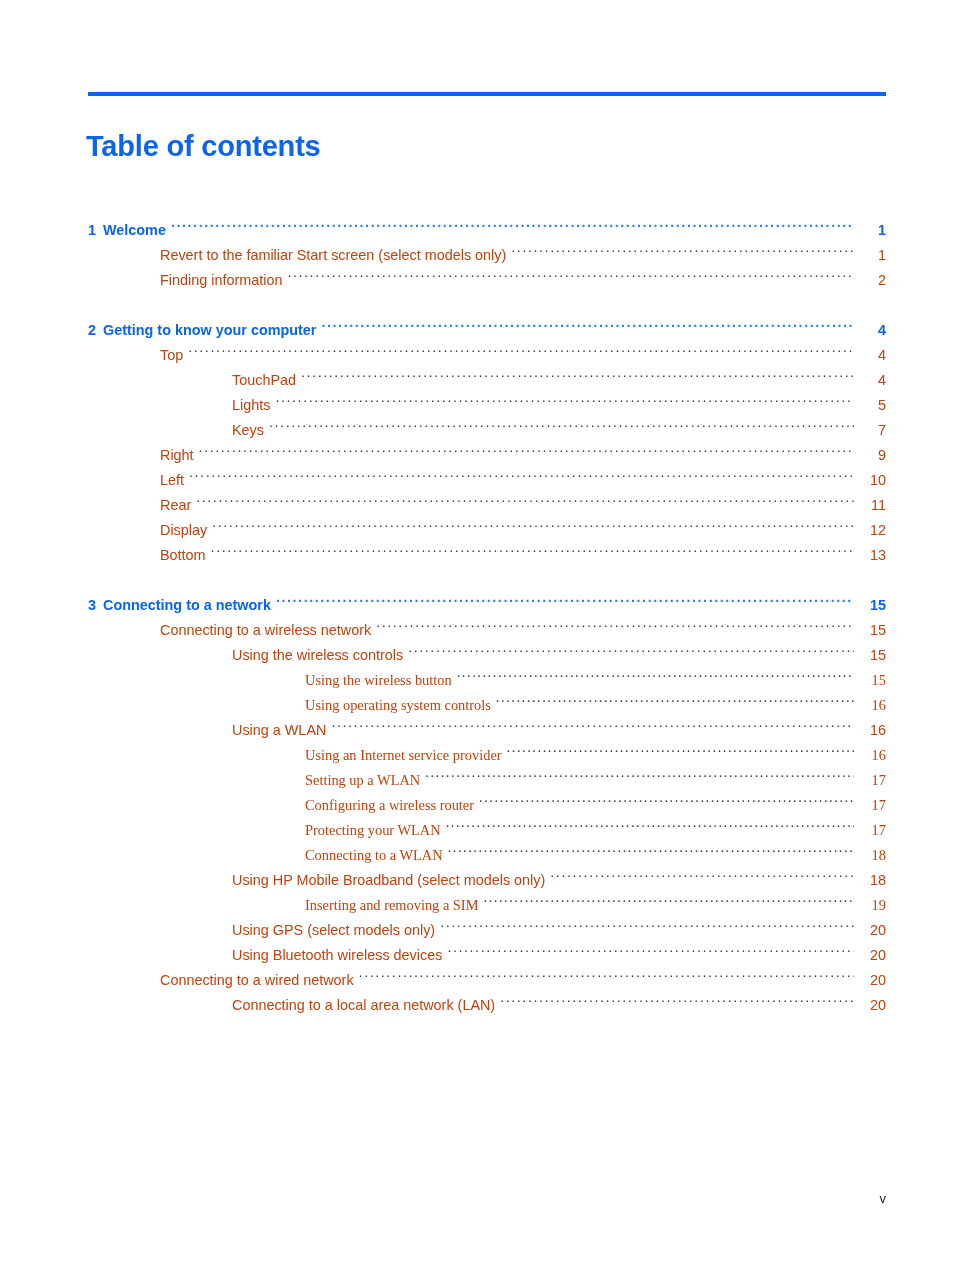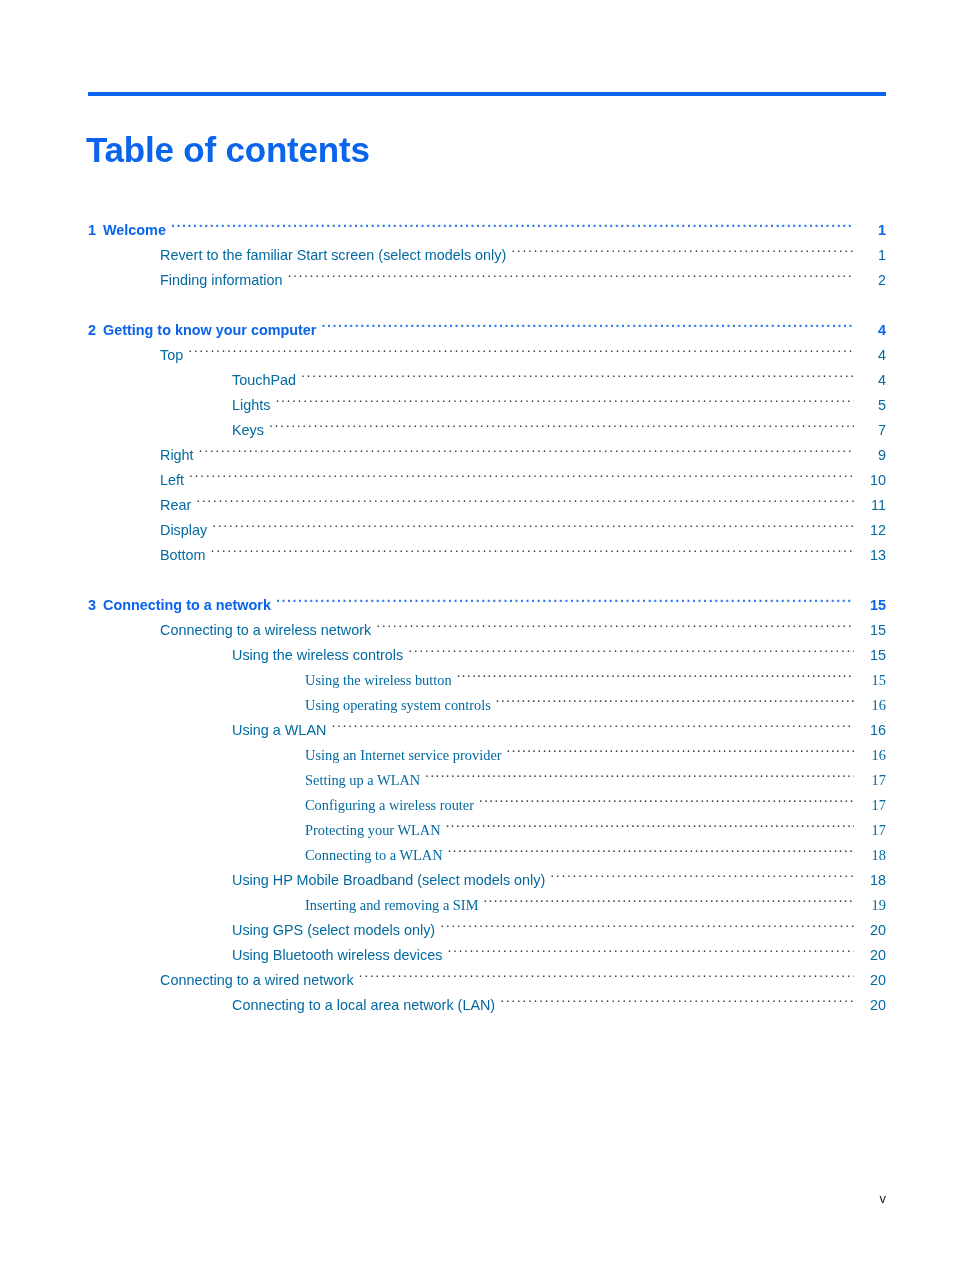--- a/index.html
+++ b/index.html
@@ -31,21 +31,21 @@
     left: 88px;
     top: 92px;
     width: 798px;
     height: 4px;
     background: #0b64ec;
   }
   .page-title {
     position: absolute;
     left: 86px;
     top: 104px;
-    font-size: 35px;
+    font-size: 29px;
     line-height: 46px;
     font-weight: bold;
     color: #0b64ec;
     letter-spacing: -0.2px;
     white-space: nowrap;
   }
 
   
   .toc {
     position: absolute;
@@ -54,21 +54,21 @@
     width: 954px;
   }
 
   .toc-entry {
     position: relative;
     display: flex;
     align-items: baseline;
     height: 25px;
     font-size: 14.4px;
     line-height: 25px;
-    color: #0369a1;
+    color: #c2410c;
     white-space: nowrap;
   }
 
   .toc-entry .label {
     flex: 0 0 auto;
     padding-right: 5px;
   }
   .toc-entry .leader {
     flex: 1 1 auto;
     overflow: hidden;

